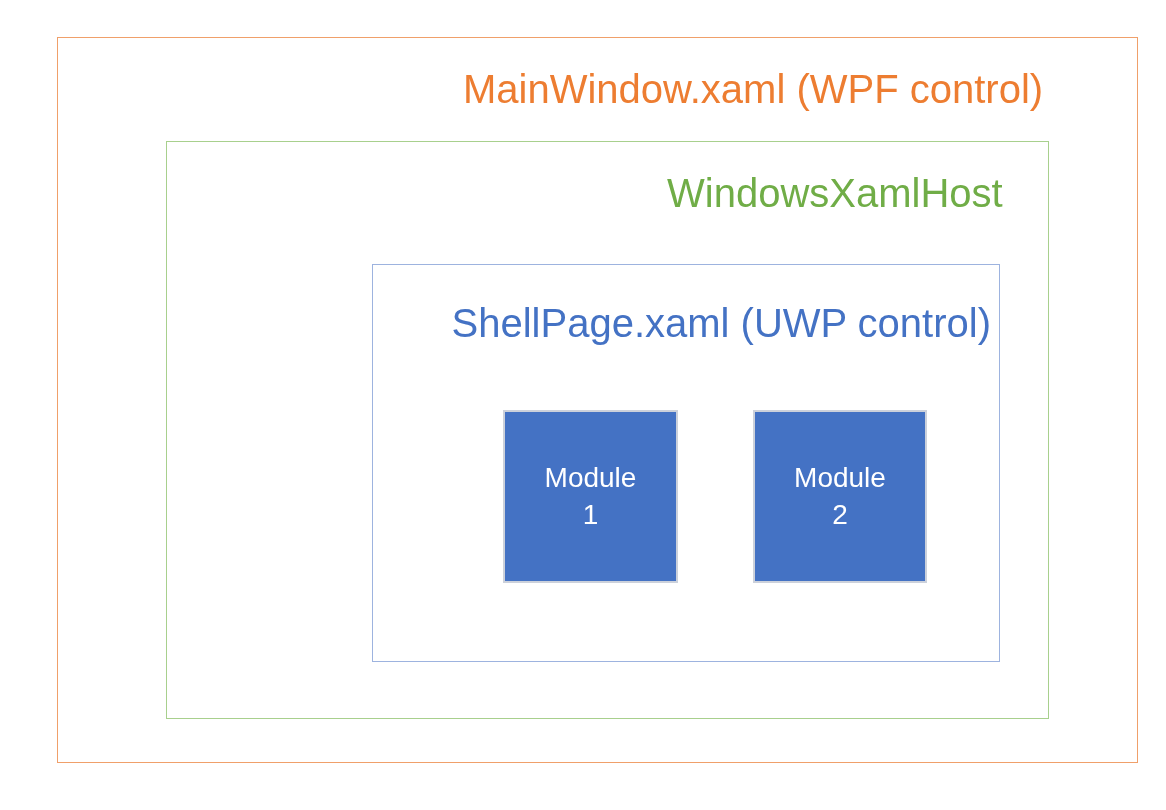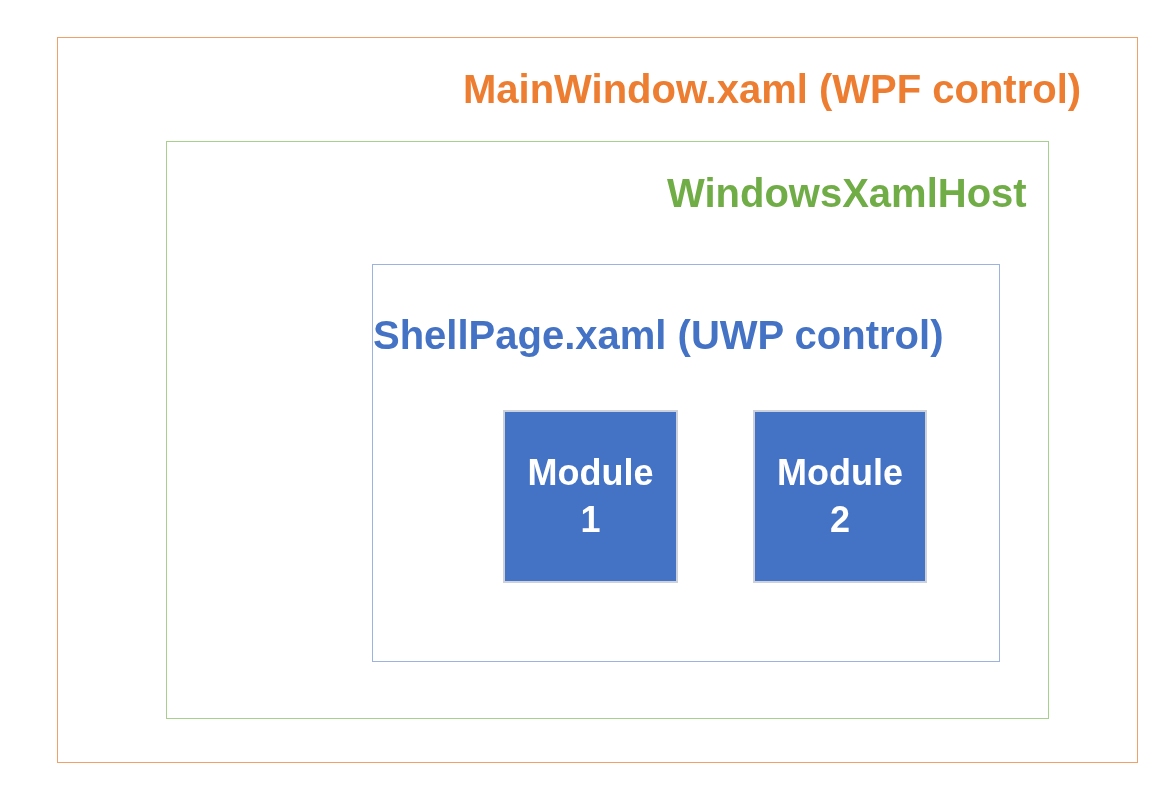--- a/index.html
+++ b/index.html
@@ -7,21 +7,20 @@
     padding: 0;
     background: #ffffff;
     font-family: "Liberation Sans", sans-serif;
   }
   .canvas {
     position: relative;
     width: 1146px;
     height: 810px;
     background: #ffffff;
     overflow: hidden;
-    font-weight: bold;
   }
   .box {
     position: absolute;
     background: transparent;
     box-sizing: border-box;
     border-style: solid;
   }
   #mainwindow-box {
     left: 57px;
     top: 37px;
@@ -54,38 +53,37 @@
     top: 31px;
   }
   #windowsxamlhost-label {
     left: 500px;
     top: 31px;
   }
   #shellpage-label {
     left: 0;
     right: 8px;
     top: 38px;
-    text-align: left;
-    margin-top: 12px;
+    text-align: right;
   }
   .module-box {
     position: absolute;
     top: 145px;
     width: 175px;
     height: 173px;
     box-sizing: border-box;
     border: 2px solid;
     display: flex;
     align-items: center;
     justify-content: center;
   }
   #module-1-box { left: 130px; }
   #module-2-box { left: 380px; width: 174px; }
   .module-label {
-    font-size: 36px;
+    font-size: 28px;
     line-height: 1.3;
     text-align: center;
     white-space: pre-line;
   }
 </style>
 </head>
 <body>
 
 <div class="canvas" style="background: rgb(255, 255, 255);">
 

